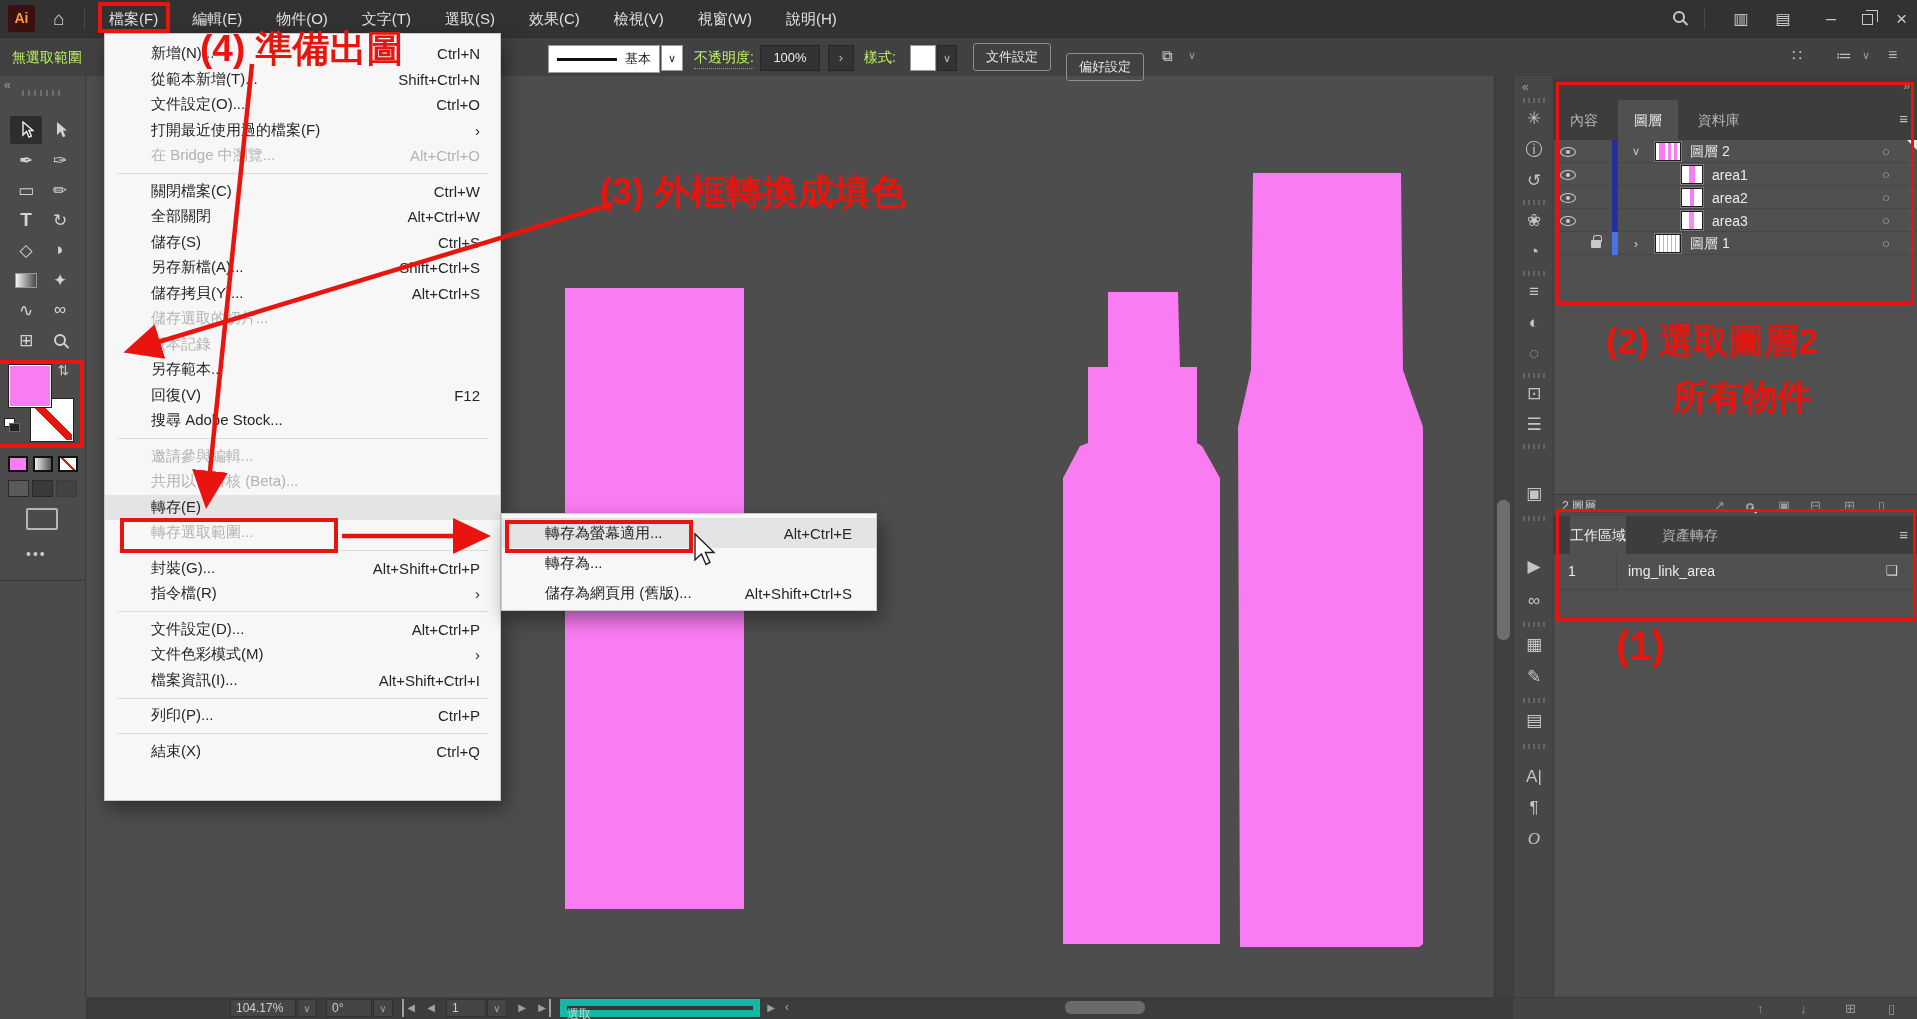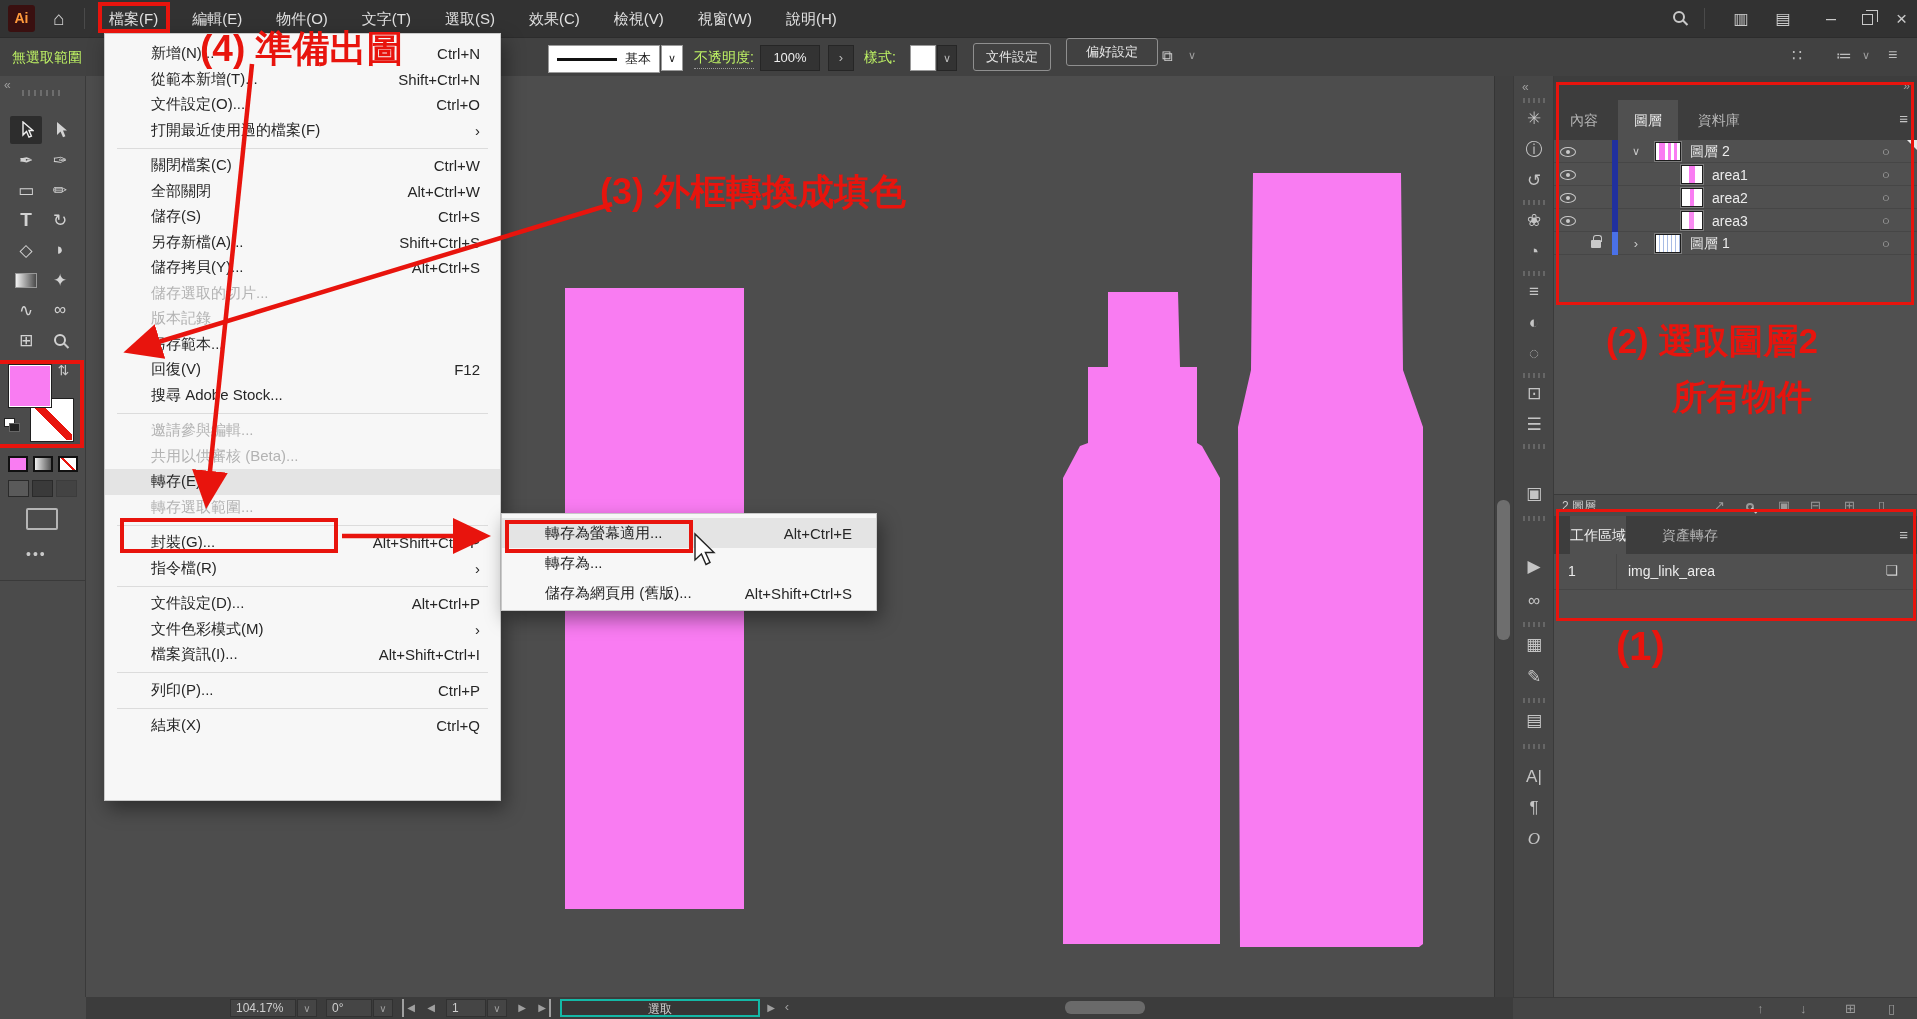--- a/index.html
+++ b/index.html
@@ -137,21 +137,21 @@
     <span style="font-size:13px">基本</span>
   </div>
   <div class="abs whitebox" style="left:661px;top:7px;width:22px;height:26px;text-align:center;line-height:24px;font-size:11px">∨</div>
   <span class="abs cb-label dotted-underline" style="left:694px;top:8px;line-height:22px">不透明度:</span>
   <div class="abs fieldbox" style="left:760px;top:7px;width:60px;height:26px;line-height:24px">100%</div>
   <div class="abs fieldbox" style="left:828px;top:7px;width:26px;height:26px;line-height:24px;color:#bbb">›</div>
   <span class="abs cb-label" style="left:864px">樣式:</span>
   <div class="abs whitebox" style="left:910px;top:7px;width:26px;height:26px"></div>
   <div class="abs fieldbox" style="left:937px;top:7px;width:20px;height:26px;line-height:24px;font-size:11px;color:#bbb">∨</div>
   <div class="abs cb-btn" style="left:973px;top:5px;width:78px;height:28px;line-height:26px">文件設定</div>
-  <div class="abs cb-btn" style="left:1066px;top:0;width:92px;height:28px;line-height:26px">偏好設定</div>
+  <div class="abs cb-btn" style="left:1066px;top:15px;width:78px;height:28px;line-height:26px">偏好設定</div>
   <span class="abs" style="left:1162px;top:9px;color:#cfcfcf;font-size:15px">⧉</span>
   <span class="abs" style="left:1188px;top:11px;color:#9f9f9f;font-size:11px">∨</span>
   <span class="abs" style="left:1792px;top:8px;color:#bdbdbd;font-size:16px">∷</span>
   <span class="abs" style="left:1836px;top:8px;color:#bdbdbd;font-size:16px">≔</span>
   <span class="abs" style="left:1862px;top:11px;color:#9f9f9f;font-size:11px">∨</span>
   <span class="abs" style="left:1888px;top:8px;color:#bdbdbd;font-size:16px">≡</span>
 </div>
 
 <div id="toolbar" class="abs">
   <div class="abs" style="left:4px;top:2px;color:#9f9f9f;font-size:12px">«</div>
@@ -220,21 +220,21 @@
   <div class="abs sb-box" style="left:230px;top:2px;width:66px">104.17%</div>
   <div class="abs sb-box sb-ic" style="left:297px;top:2px;width:20px">∨</div>
   <div class="abs sb-box" style="left:326px;top:2px;width:46px">0°</div>
   <div class="abs sb-box sb-ic" style="left:373px;top:2px;width:20px">∨</div>
   <span class="abs sb-ic navfirst" style="left:402px;top:2px;width:16px">◀</span>
   <span class="abs sb-ic" style="left:424px;top:2px;width:14px">◀</span>
   <div class="abs sb-box" style="left:446px;top:2px;width:40px">1</div>
   <div class="abs sb-box sb-ic" style="left:487px;top:2px;width:20px">∨</div>
   <span class="abs sb-ic" style="left:515px;top:2px;width:14px">▶</span>
   <span class="abs sb-ic navlast" style="left:535px;top:2px;width:16px">▶</span>
-  <div class="abs" style="left:560px;top:2px;width:200px;height:18px;background:#363636;border:2px solid #14b8a6;text-align:center;line-height:16px">選取</div>
+  <div class="abs" style="left:560px;top:2px;width:200px;height:18px;background:#363636;border:7px solid #14b8a6;text-align:left;line-height:16px">選取</div>
   <span class="abs sb-ic" style="left:764px;top:2px;width:14px">▶</span>
   <span class="abs sb-ic" style="left:780px;top:1px;width:14px;font-size:13px">‹</span>
   <div class="abs" style="left:1065px;top:4px;width:80px;height:13px;background:#6a6a6a;border-radius:6px"></div>
   <div class="abs" style="left:1513px;top:0;width:404px;height:22px;background:#454545;border-top:1px solid #3a3a3a">
     <span class="abs f-ic" style="left:244px;top:3px">↑</span>
     <span class="abs f-ic" style="left:287px;top:3px">↓</span>
     <span class="abs f-ic" style="left:332px;top:3px">⊞</span>
     <span class="abs f-ic" style="left:375px;top:3px">▯</span>
   </div>
 </div>
@@ -374,20 +374,24 @@
       <span class="ms">Shift+Ctrl+N</span>
     </div>
   <div class="mrow">
       <span class="ml">文件設定(O)...</span>
       <span class="ms">Ctrl+O</span>
     </div>
   <div class="mrow">
       <span class="ml">打開最近使用過的檔案(F)</span>
       <span class="ms">›</span>
     </div>
+  <div class="mrow dis">
+      <span class="ml">在 Bridge 中瀏覽...</span>
+      <span class="ms">Alt+Ctrl+O</span>
+    </div>
   <div class="msep"></div>
   <div class="mrow">
       <span class="ml">關閉檔案(C)</span>
       <span class="ms">Ctrl+W</span>
     </div>
   <div class="mrow">
       <span class="ml">全部關閉</span>
       <span class="ms">Alt+Ctrl+W</span>
     </div>
   <div class="mrow">

